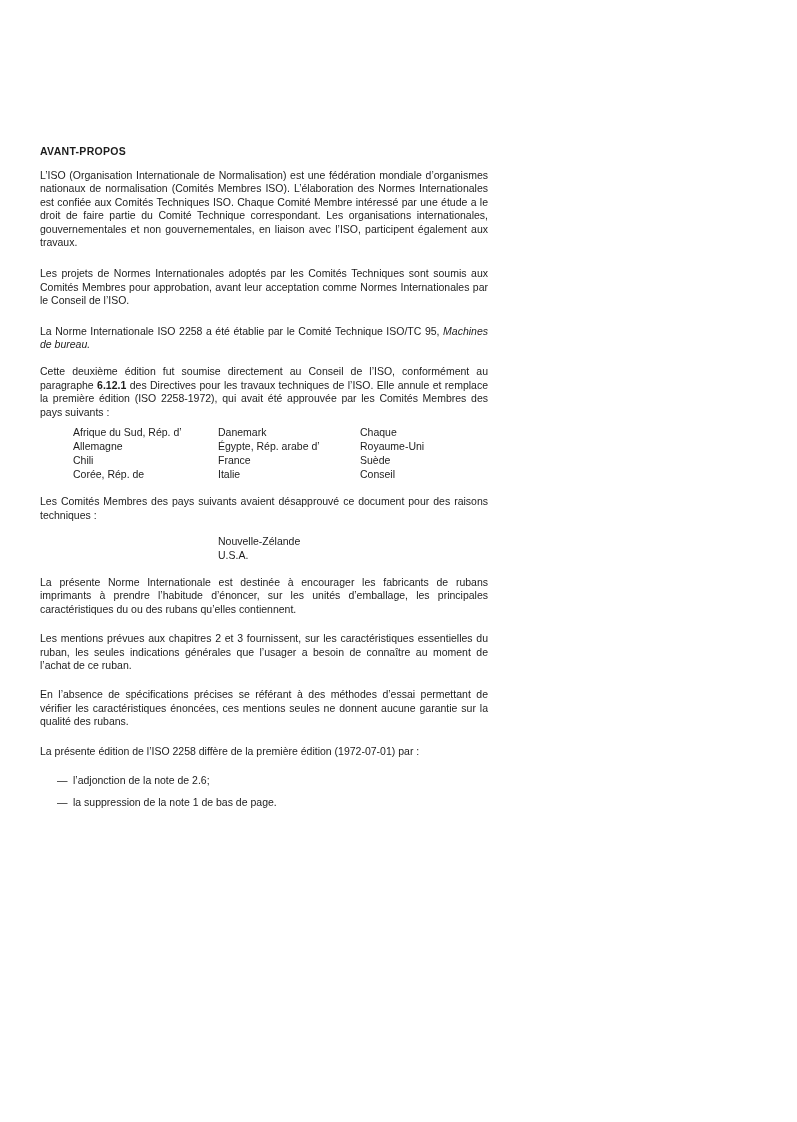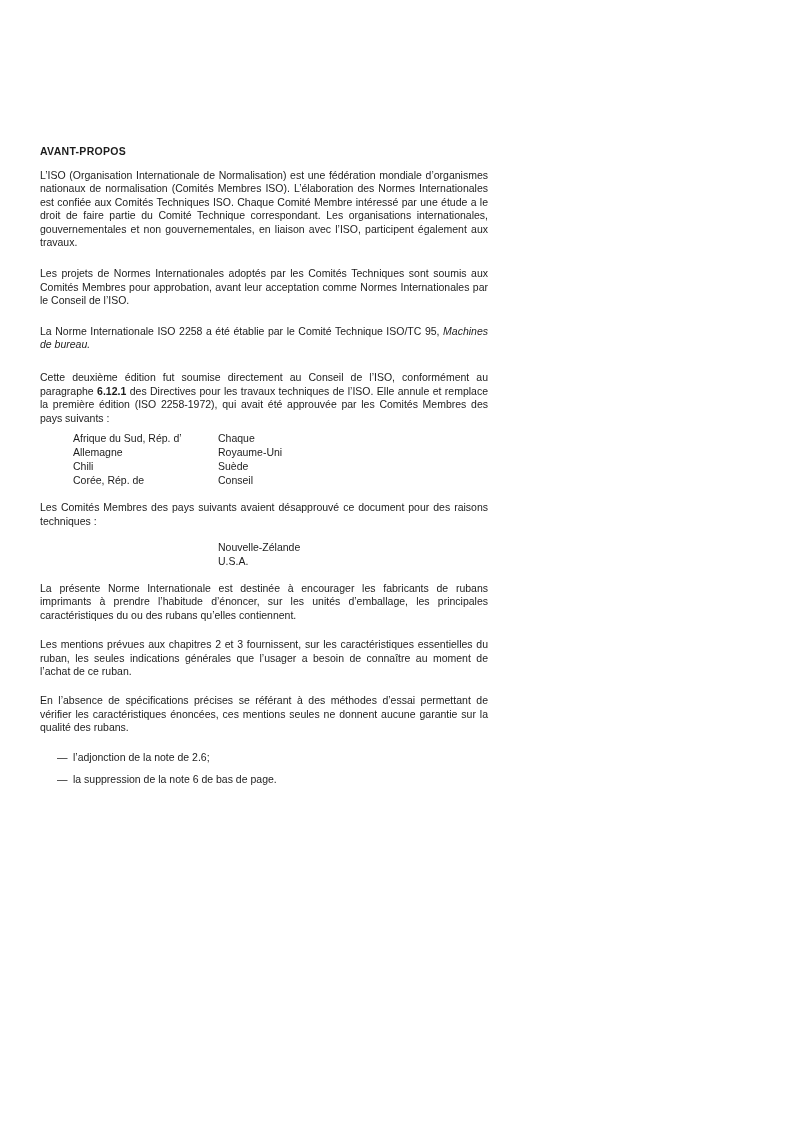--- a/index.html
+++ b/index.html
@@ -28,21 +28,21 @@
     letter-spacing: 0.3px;
     margin: 0 0 12px 0;
   }
   p.body-par {
     font-size: 10.5px;
     line-height: 13.4px;
     text-align: justify;
     margin: 0 0 18px 0;
   }
   p.m17 { margin-bottom: 17px; }
-  p.m14 { margin-bottom: 20px; }
+  p.m14 { margin-bottom: 14px; }
   p.m12 { margin-bottom: 12px; }
   p.m16 { margin-bottom: 16px; }
   p.m6  { margin-bottom: 6px; }
   .italic { font-style: italic; }
   .bold { font-weight: bold; }
   .country-cols {
     display: flex;
     font-size: 10.5px;
     line-height: 14px;
     margin: 0 0 14px 0;
@@ -131,20 +131,26 @@
 
     <p class="body-par m6"><span>Cette deuxième édition fut soumise directement au Conseil de l’ISO, conformément au paragraphe </span><span class="bold">6.12.1</span><span> des Directives pour les travaux techniques de l’ISO. Elle annule et remplace la première édition (ISO 2258-1972), qui avait été approuvée par les Comités Membres des pays suivants :</span></p>
 
     <div class="country-cols">
       <ul class="country-col col-1">
         <li>Afrique du Sud, Rép. d’</li>
         <li>Allemagne</li>
         <li>Chili</li>
         <li>Corée, Rép. de</li>
       </ul>
+      <ul class="country-col col-2">
+        <li>Danemark</li>
+        <li>Égypte, Rép. arabe d’</li>
+        <li>France</li>
+        <li>Italie</li>
+      </ul>
       <ul class="country-col col-3">
         <li>Chaque</li>
         <li>Royaume-Uni</li>
         <li>Suède</li>
         <li>Conseil</li>
       </ul>
     </div>
 
     <p class="body-par m12">Les Comités Membres des pays suivants avaient désapprouvé ce document pour des raisons techniques :</p>
 
@@ -152,29 +158,30 @@
       <li>Nouvelle-Zélande</li>
       <li>U.S.A.</li>
     </ul>
 
     <p class="body-par m16">La présente Norme Internationale est destinée à encourager les fabricants de rubans imprimants à prendre l’habitude d’énoncer, sur les unités d’emballage, les principales caractéristiques du ou des rubans qu’elles contiennent.</p>
 
     <p class="body-par m16">Les mentions prévues aux chapitres 2 et 3 fournissent, sur les caractéristiques essentielles du ruban, les seules indications générales que l’usager a besoin de connaître au moment de l’achat de ce ruban.</p>
 
     <p class="body-par m16">En l’absence de spécifications précises se référant à des méthodes d’essai permettant de vérifier les caractéristiques énoncées, ces mentions seules ne donnent aucune garantie sur la qualité des rubans.</p>
 
+    <p class="body-par m16">La présente édition de l’ISO 2258 diffère de la première édition (1972-07-01) par :</p>
 
     <ul class="dash-list">
       <li class="dash-item">
         <span class="dash">—</span>
         <span>l’adjonction de la note de 2.6;</span>
       </li>
       <li class="dash-item">
         <span class="dash">—</span>
-        <span>la suppression de la note 6 de bas de page.</span>
+        <span>la suppression de la note 1 de bas de page.</span>
       </li>
     </ul>
 
   </div>
 
   <div class="footer-copyright">
     <span class="copy-sym">©</span><span class="copy-text">Organisation Internationale de Normalisation, 1976</span><span class="end-bullet">●</span>
   </div>
 
   <div class="footer-printed">Imprimé en Suisse</div>

